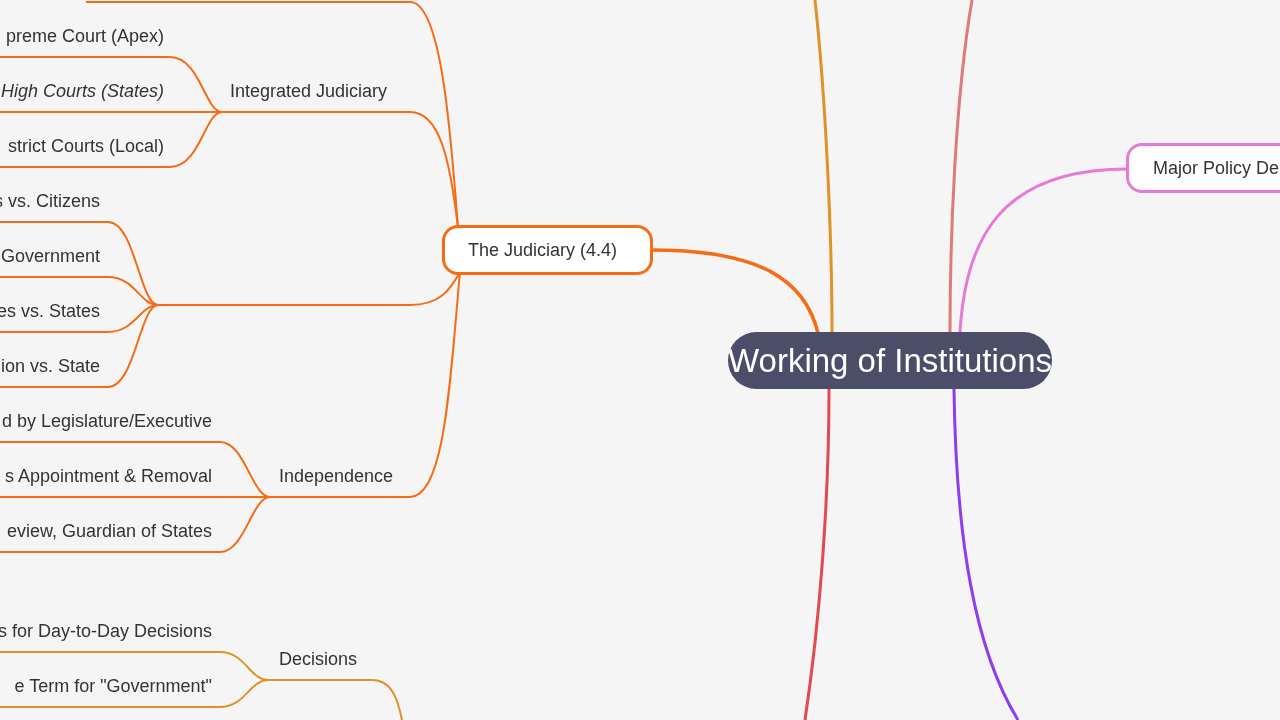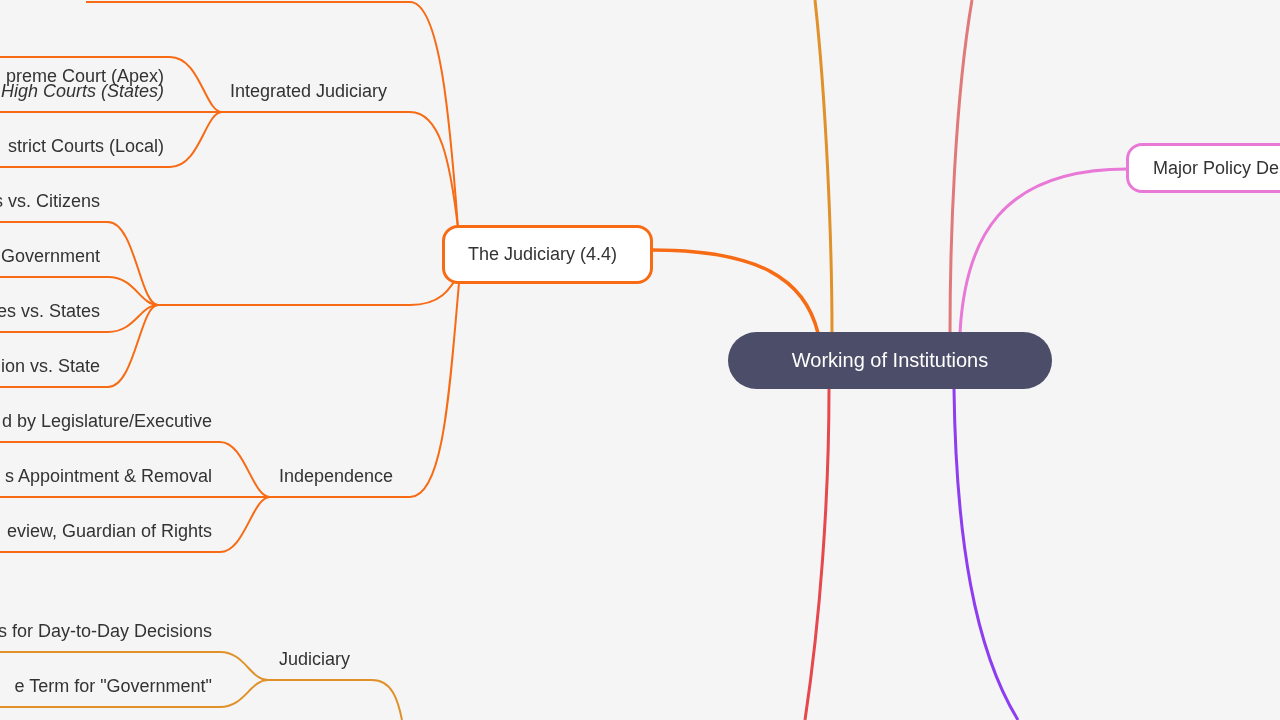--- a/index.html
+++ b/index.html
@@ -29,21 +29,21 @@
       display: flex; align-items: center;
       white-space: nowrap;
       overflow: hidden;
     }
     .root {
       position: absolute;
       left: 728px; top: 332px; width: 324px; height: 57px;
       background: #4b4d69;
       border-radius: 29px;
       color: #fff;
-      font-size: 20px;
+      font-size: 33px;
       display: flex; align-items: center; justify-content: center;
       white-space: nowrap;
     }
   </style>
 </head>
 <body>
 
 <div id="canvas">
 
   <svg class="links" width="1280" height="720" viewBox="0 0 1280 720">
@@ -84,40 +84,40 @@
       <path d="M 270 497 C 252 497 245 552 220 552 L 0 552"></path>
     </g>
 
     <g stroke="#e0912a" stroke-width="2" fill="none">
       <path d="M 402 720 C 398 700 392 680 372 680 L 268 680"></path>
       <path d="M 268 680 C 250 680 245 652 220 652 L 0 652"></path>
       <path d="M 268 680 C 250 680 245 707 220 707 L 0 707"></path>
     </g>
   </svg>
 
-  <div class="label right" style="right:1116px; top:25px;margin-top:40px;">preme Court (Apex)</div>
+  <div class="label right" style="right:1116px; top:25px;">preme Court (Apex)</div>
   <div class="label right" style="right:1116px; top:80px;font-style:italic;">High Courts (States)</div>
   <div class="label right" style="right:1116px; top:135px;margin-left:23px;">strict Courts (Local)</div>
   <div class="label" style="left:230px; top:80px;">Integrated Judiciary</div>
 
   <div class="label right" style="right:1180px; top:190px;">s vs. Citizens</div>
   <div class="label right" style="right:1180px; top:245px;">Government</div>
   <div class="label right" style="right:1180px; top:300px;">es vs. States</div>
   <div class="label right" style="right:1180px; top:355px;">ion vs. State</div>
 
   <div class="label right" style="right:1068px; top:465px;">s Appointment &amp; Removal</div>
   <div class="label right" style="right:1068px; top:410px;">d by Legislature/Executive</div>
-  <div class="label right" style="right:1068px; top:520px;">eview, Guardian of Rights</div>
+  <div class="label right" style="right:1068px; top:520px;">eview, Guardian of States</div>
   <div class="label" style="left:279px; top:465px;text-align:center;">Independence</div>
 
   <div class="label right" style="right:1068px; top:620px;">s for Day-to-Day Decisions</div>
   <div class="label right" style="right:1068px; top:675px;">e Term for "Government"</div>
-  <div class="label" style="left:279px; top:648px;">Judiciary</div>
+  <div class="label" style="left:279px; top:648px;">Decisions</div>
 
-  <div class="node-box" style="left:442px; top:225px; width:211px; height:59px; border:3px solid #f76b15; padding-left:23px;">
+  <div class="node-box" style="left:442px; top:225px; width:211px; height:50px; border:3px solid #f76b15; padding-left:23px;">
     <span>The Judiciary (4.4)</span>
   </div>
 
   <div class="node-box" style="left:1126px; top:143px; width:180px; height:50px; border:3px solid #e879d6; padding-left:24px;">
     <span>Major Policy De</span>
   </div>
 
   <div class="root">
     <span>Working of Institutions</span>
   </div>

